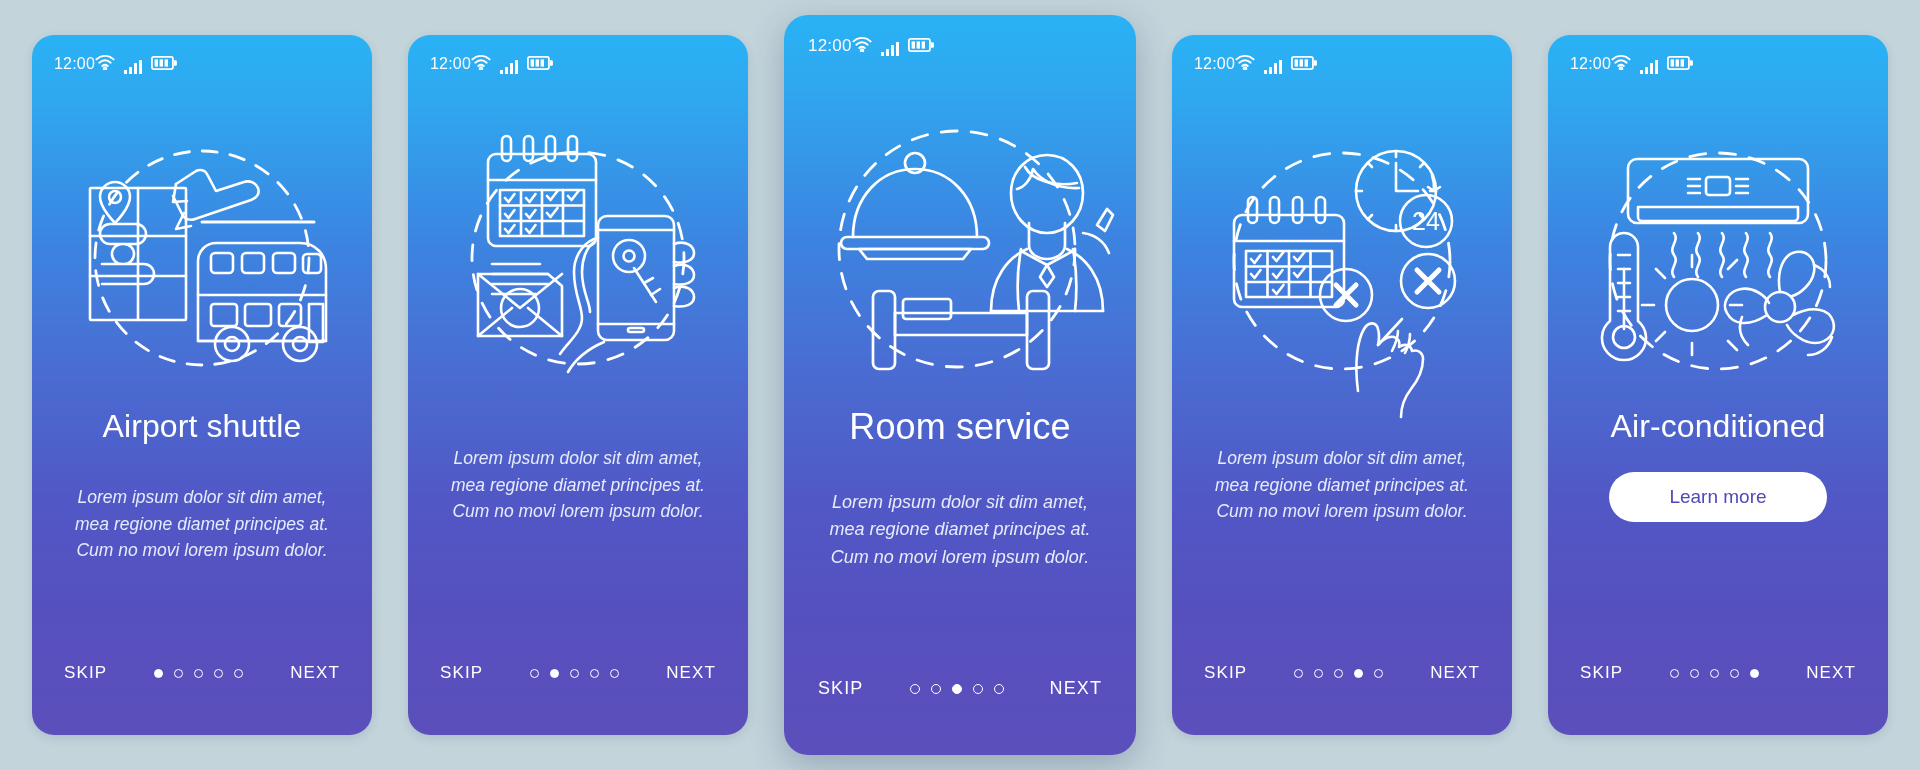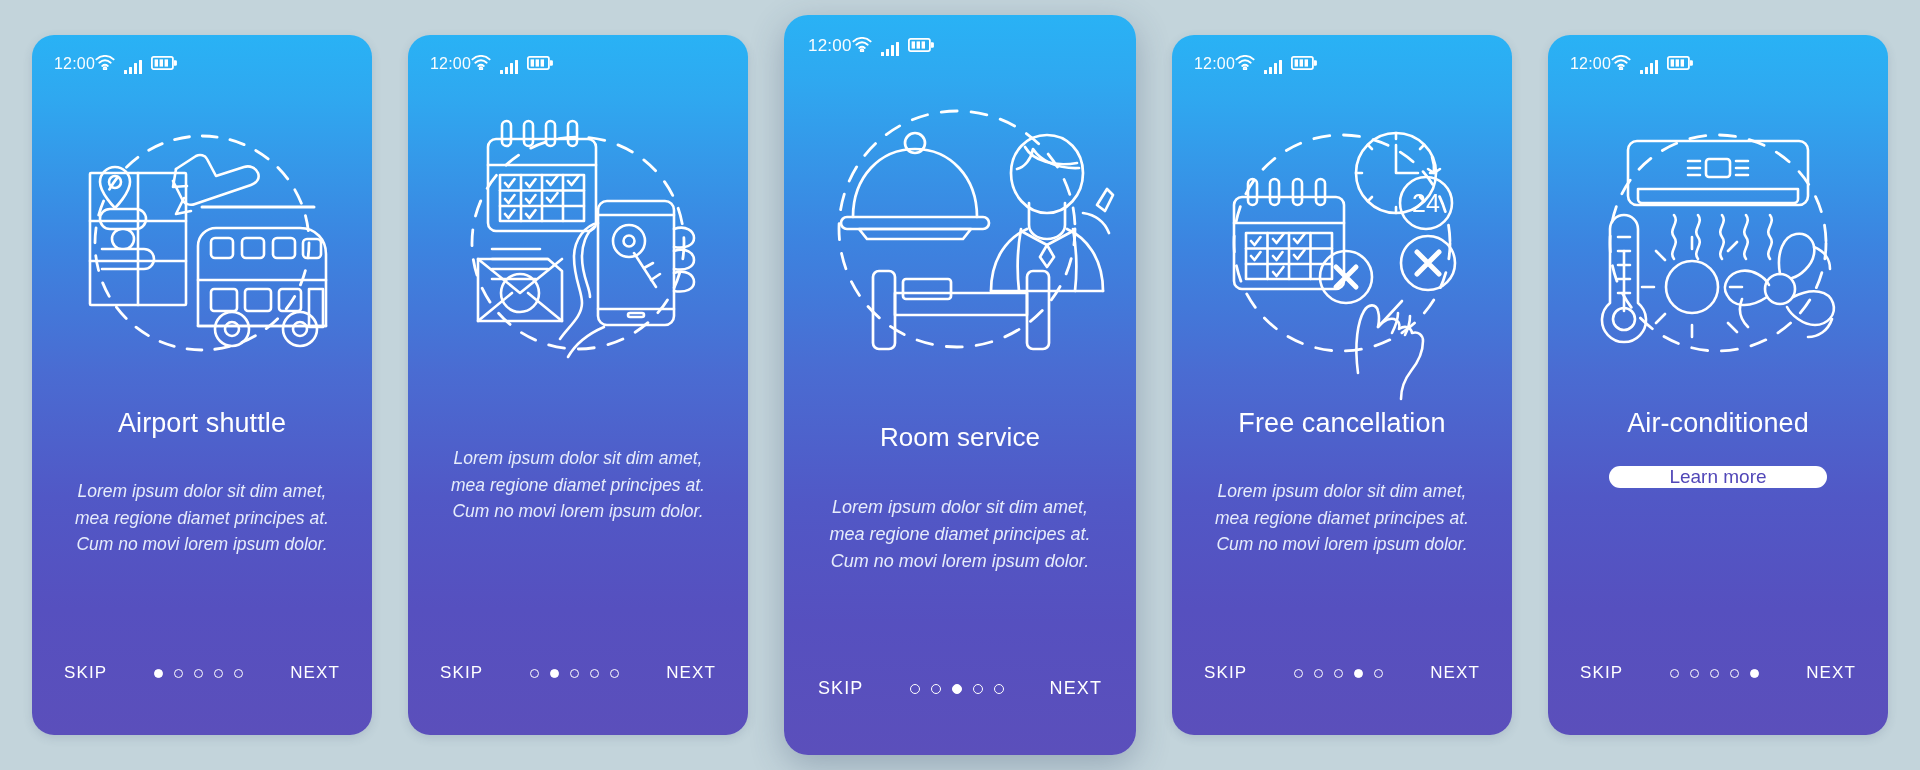--- a/index.html
+++ b/index.html
@@ -94,45 +94,45 @@
 
   .icon-battery { display:block; }
 
   
   .illustration {
     position: absolute;
     top: 76px;
     left: 0; right: 0;
     height: 280px;
     display: flex;
-    align-items: flex-start;
+    align-items: flex-end;
     justify-content: center;
   }
   .phone.featured .illustration { top: 80px; height: 292px; }
 
   .illustration svg { display: block; overflow: visible; }
 
   
   .content {
     position: absolute;
     left: 0; right: 0;
     top: 372px;
     padding: 0 28px;
     text-align: center;
   }
   .phone.featured .content { top: 390px; }
 
   .title {
     color: #ffffff;
-    font-size: 27px;
+    font-size: 32px;
     font-weight: 400;
     line-height: 1.22;
     letter-spacing: 0.1px;
   }
-  .phone.featured .title { font-size: 26px; margin-top: 17px; }
+  .phone.featured .title { font-size: 36px; }
 
   .body-text {
     margin-top: 38px;
     color: #e6ecfb;
     font-size: 17.5px;
     line-height: 1.52;
     font-weight: 400;
     max-width: 268px;
     margin-left: auto;
     margin-right: auto;
@@ -140,21 +140,21 @@
   }
   .phone.featured .body-text { font-size: 18px; max-width: 276px; margin-top: 40px; }
 
   .cta {
     display: block;
     margin: 26px auto 0;
     background: #ffffff;
     color: #5147b8;
     border: none;
     border-radius: 28px;
-    padding: 0 38px;
+    padding: 14px 38px;
     font-size: 19px;
     font-family: "Liberation Sans", sans-serif;
     cursor: pointer;
     min-width: 218px;
   }
 
   
   .bottom-nav {
     position: absolute;
     left: 0; right: 0;
@@ -474,21 +474,20 @@
     <path d="M205 141 l22 22 M227 141 l-22 22" stroke-width="5"></path>
 
     <path d="M146 262 c-4-30 0-52 6-62 4-7 12-8 14 0 2 7 0 16 0 16
              s8-10 16-8 c6 2 6 6 5 10 6-4 12-2 13 4 6-2 11 2 11 8
              0 10-4 20-12 30 -7 9-10 18-10 28"></path>
     <path d="M180 222 c4-8 6-14 6-20 M193 224 c4-8 5-14 5-19"></path>
     <path d="M166 216 l24-26"></path>
   </svg>
       </div>
       <div class="content">
-        <div class="title">Free cancellation</div>
         <div class="body-text">Lorem ipsum dolor sit dim amet, mea regione diamet principes at. Cum no movi lorem ipsum dolor.</div>
       </div>
       <div class="bottom-nav">
         <button class="nav-btn">SKIP</button>
         <div class="dots">
           <button class="dot"></button>
           <button class="dot"></button>
           <button class="dot"></button>
           <button class="dot active"></button>
           <button class="dot"></button>

